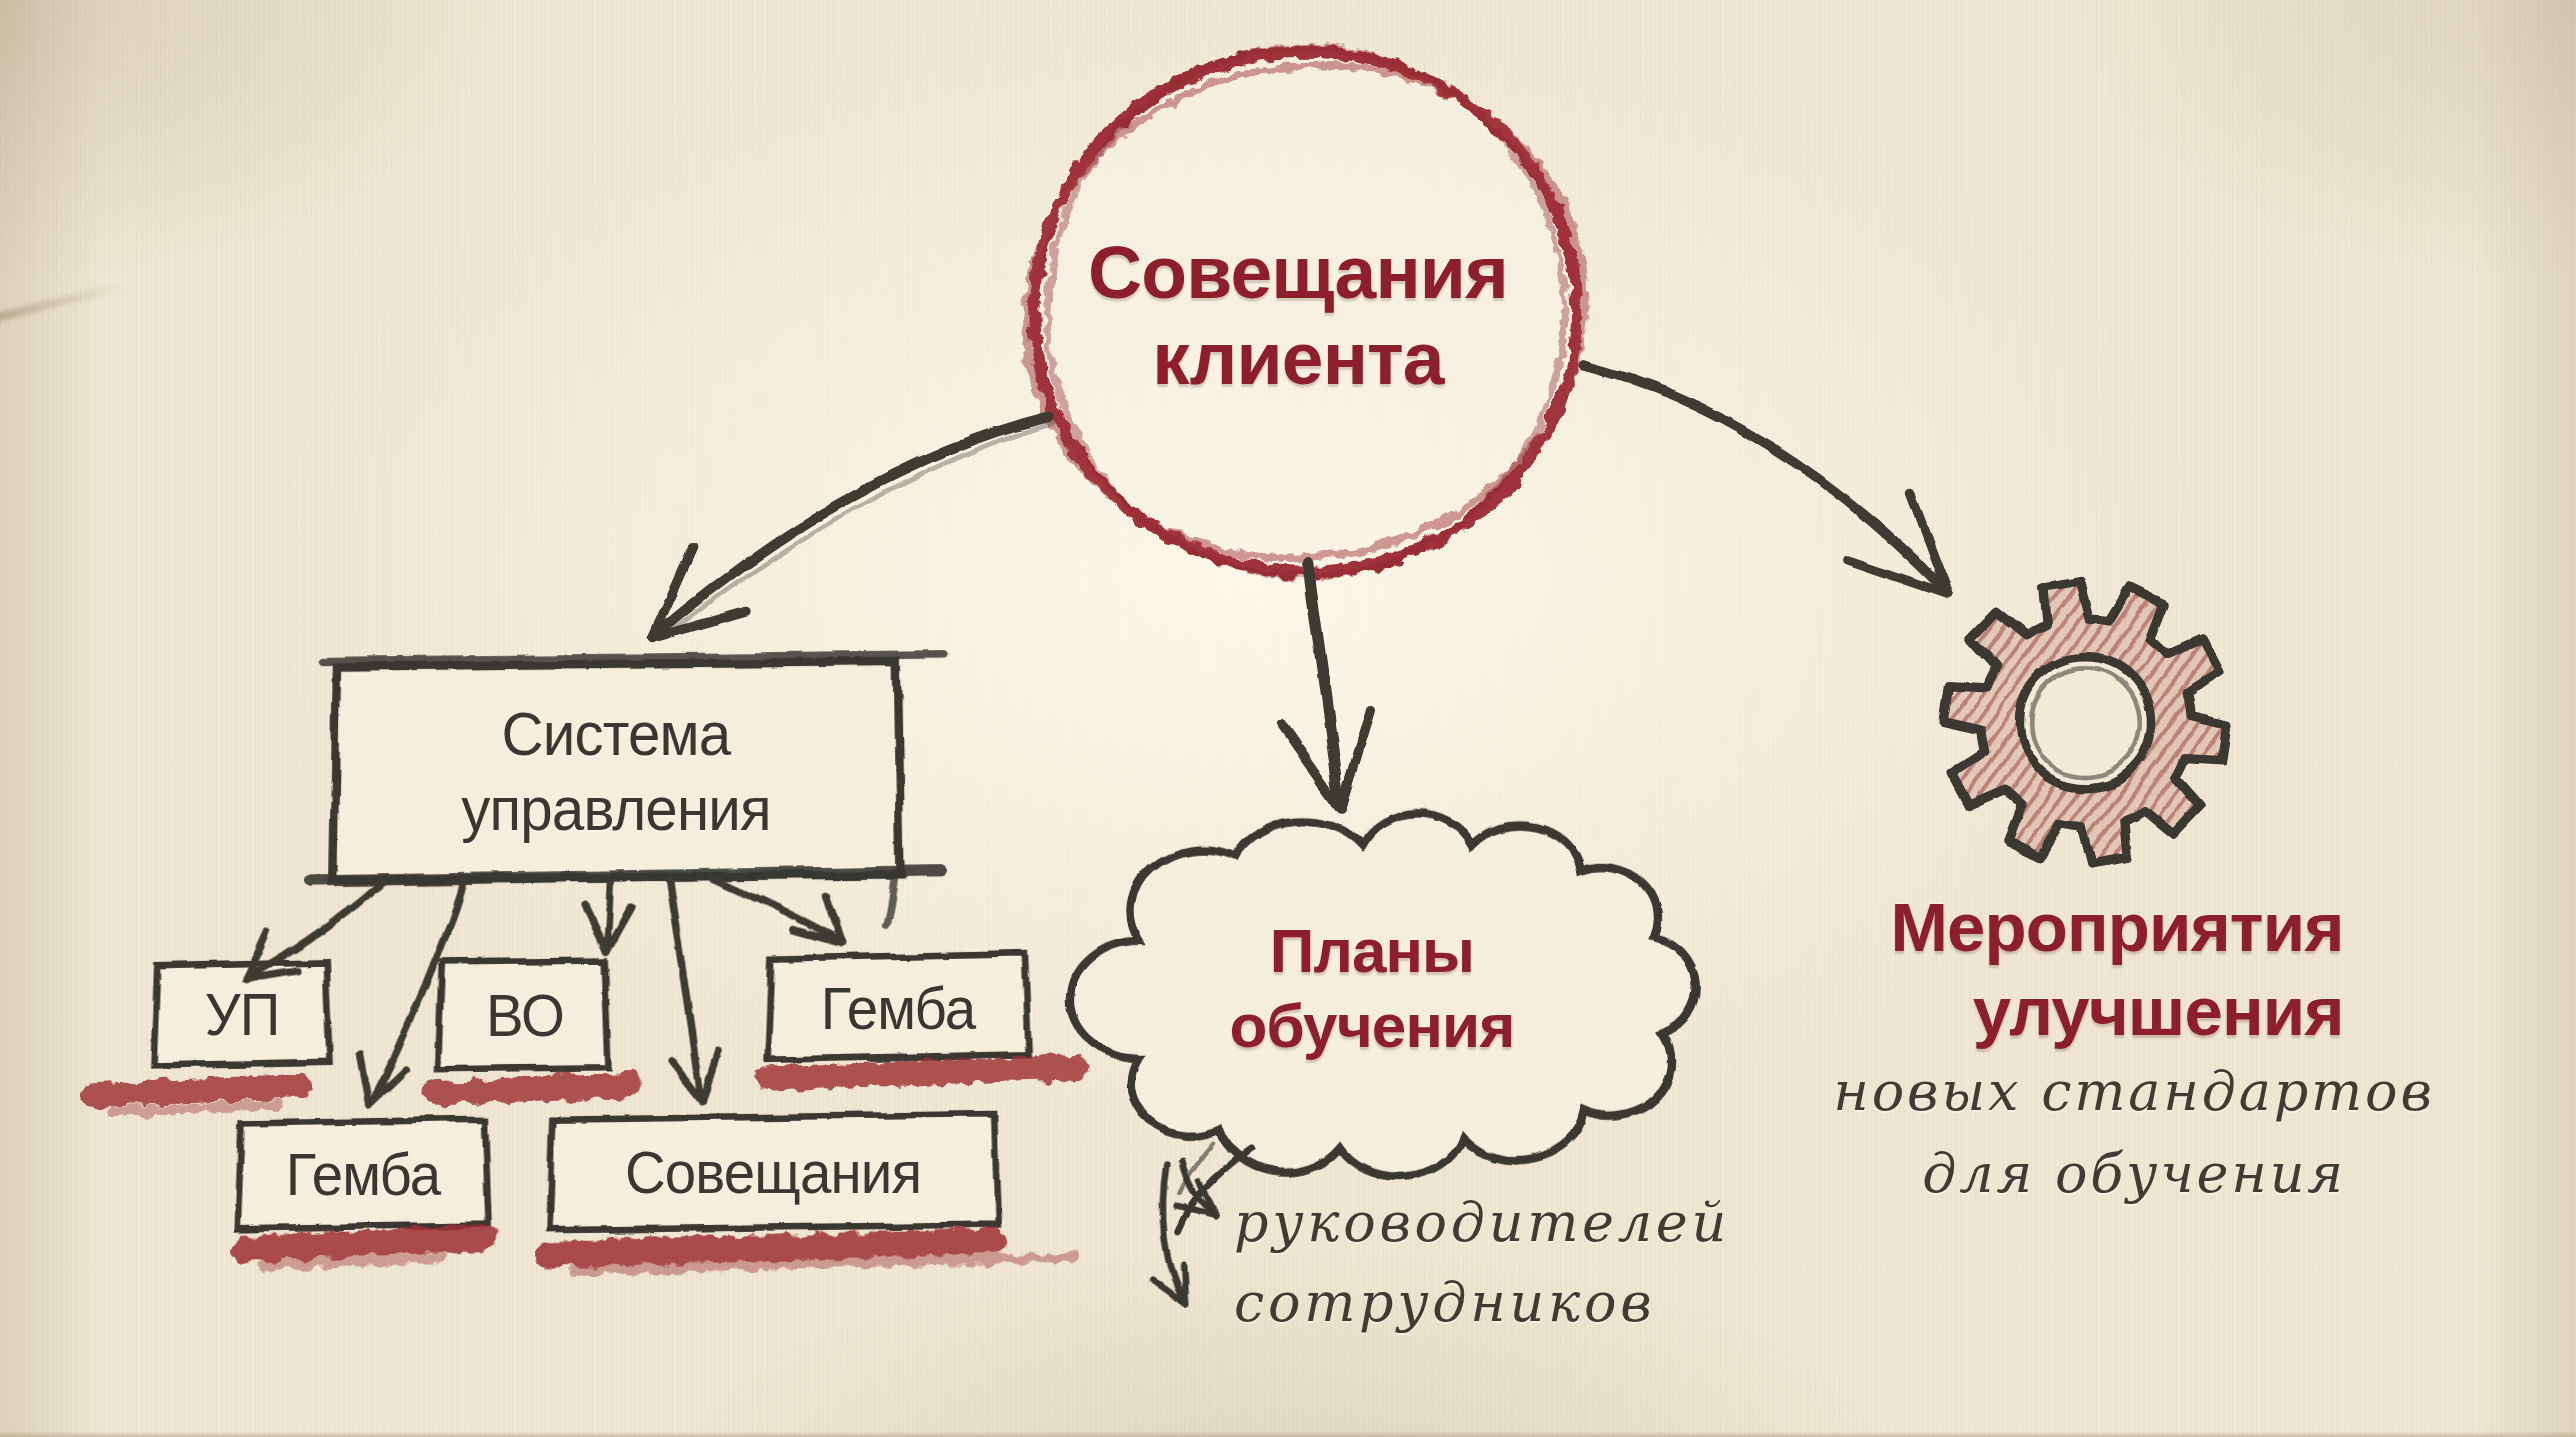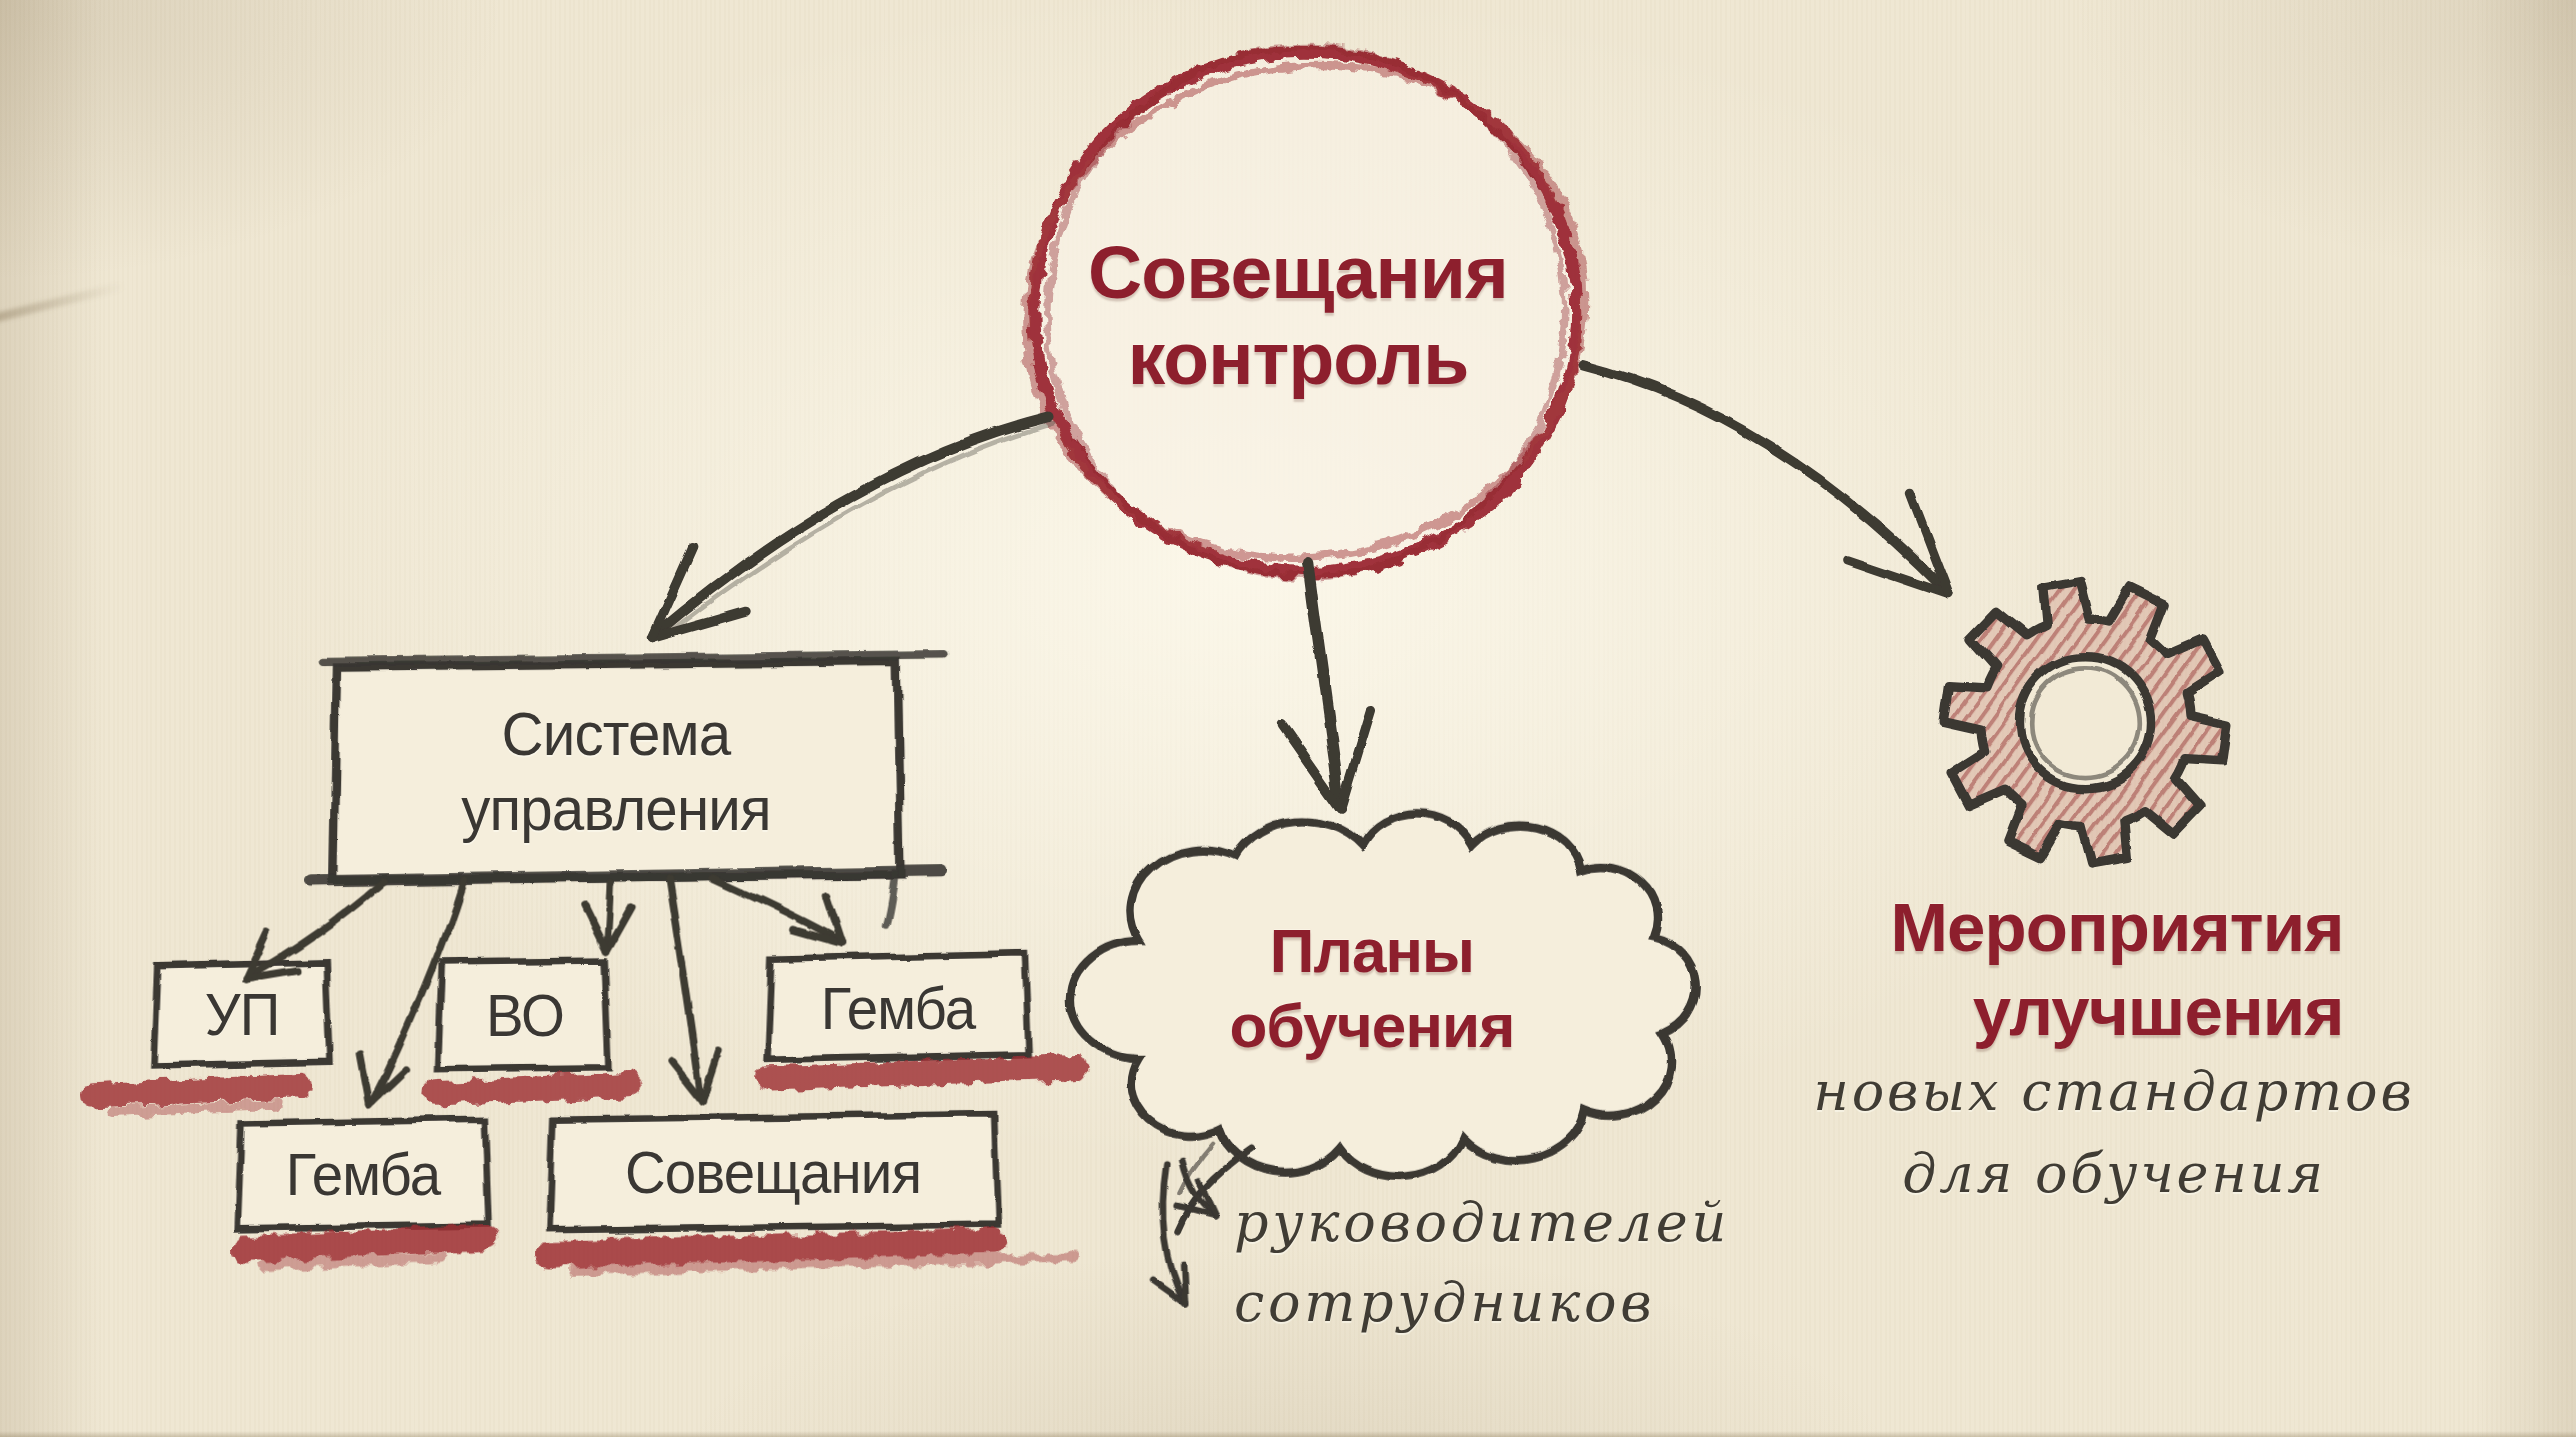--- a/index.html
+++ b/index.html
@@ -28,21 +28,21 @@
   .red-title{color:#8d1f2d;font-weight:bold;text-shadow:0 2.8px 1.9px rgba(92,44,36,.22), 0 -0.9px 0.9px rgba(255,252,240,.5);}
   .ink{color:#3a3733;text-shadow:0 1.9px 0.9px rgba(255,255,248,.45);}
   .root-label{font-size:75px;line-height:86px;letter-spacing:-0.9px;}
   .system-label{font-size:62px;line-height:75px;letter-spacing:-0.9px;}
   .sub-label{font-size:60px;letter-spacing:-0.9px;}
   .cloud-label{font-size:62px;line-height:75px;letter-spacing:-0.9px;}
   .improve-label{font-size:69px;line-height:84px;letter-spacing:-0.9px;}
   .hand{font-family:"DejaVu Serif", serif;font-style:italic;color:#403c34;
         text-shadow:0 1.9px 0.9px rgba(255,255,248,.5);}
   .note-label{font-size:54px;letter-spacing:3.7px;}
-  .improve-sub{font-size:54px;line-height:82px;letter-spacing:2.8px;}
+  .improve-sub{font-size:54px;line-height:82px;letter-spacing:2.8px;margin-left:20px;}
 </style>
 </head>
 <body>
 
 <div class="stage">
   <div class="crease"></div>
 
   <svg class="sketch" viewBox="0 0 2752 1536">
     <defs>
       <filter id="rough" x="-12%" y="-12%" width="124%" height="124%">
@@ -166,21 +166,21 @@
 
     <g filter="url(#rough)">
       <path id="gear-body" fill="url(#redhatch)" stroke="#3a3733" stroke-width="10" stroke-linejoin="round" d="M2338.9,756.4L2339.7,764.2L2380.0,773.3L2374.5,812.6L2333.2,810.3L2330.3,817.6L2326.9,824.6L2323.0,831.4L2350.2,862.4L2322.6,891.0L2290.6,864.9L2284.0,869.0L2277.1,872.7L2270.0,875.8L2273.7,917.0L2234.6,923.9L2224.1,883.9L2216.3,883.4L2208.6,882.3L2200.9,880.7L2179.8,916.1L2144.1,898.8L2159.0,860.3L2153.1,855.2L2147.4,849.8L2142.2,844.0L2104.3,860.3L2085.6,825.2L2120.3,802.9L2118.4,795.3L2117.1,787.6L2116.3,779.8L2076.0,770.7L2081.5,731.4L2122.8,733.7L2125.7,726.4L2129.1,719.4L2133.0,712.6L2105.8,681.6L2133.4,653.0L2165.4,679.1L2172.0,675.0L2178.9,671.3L2186.0,668.2L2182.3,627.0L2221.4,620.1L2231.9,660.1L2239.7,660.6L2247.4,661.7L2255.1,663.3L2276.2,627.9L2311.9,645.2L2297.0,683.7L2302.9,688.8L2308.6,694.2L2313.8,700.0L2351.7,683.7L2370.4,718.8L2335.7,741.1L2337.6,748.7Z"></path>
       <circle cx="2228" cy="772" r="70" fill="#f2ead6" stroke="#3a3733" stroke-width="9"></circle>
       <circle cx="2228" cy="772" r="58" fill="none" stroke="#3a3733" stroke-width="5" opacity="0.55"></circle>
     </g>
   </svg>
 
   <div class="txt center red-title root-label" style="left:1298px;top:315px;">
     <div>Совещания</div>
-    <div>контроль</div>
+    <div>клиента</div>
   </div>
 
   <div class="txt narrow ink system-label" style="left:616px;top:771px;">
     <div>Система</div>
     <div>управления</div>
   </div>
 
   <div class="txt narrow ink sub-label" style="left:242px;top:1014px;">УП</div>
   <div class="txt narrow ink sub-label" style="left:525px;top:1015px;">ВО</div>
   <div class="txt narrow ink sub-label" style="left:898px;top:1008px;">Гемба</div>

